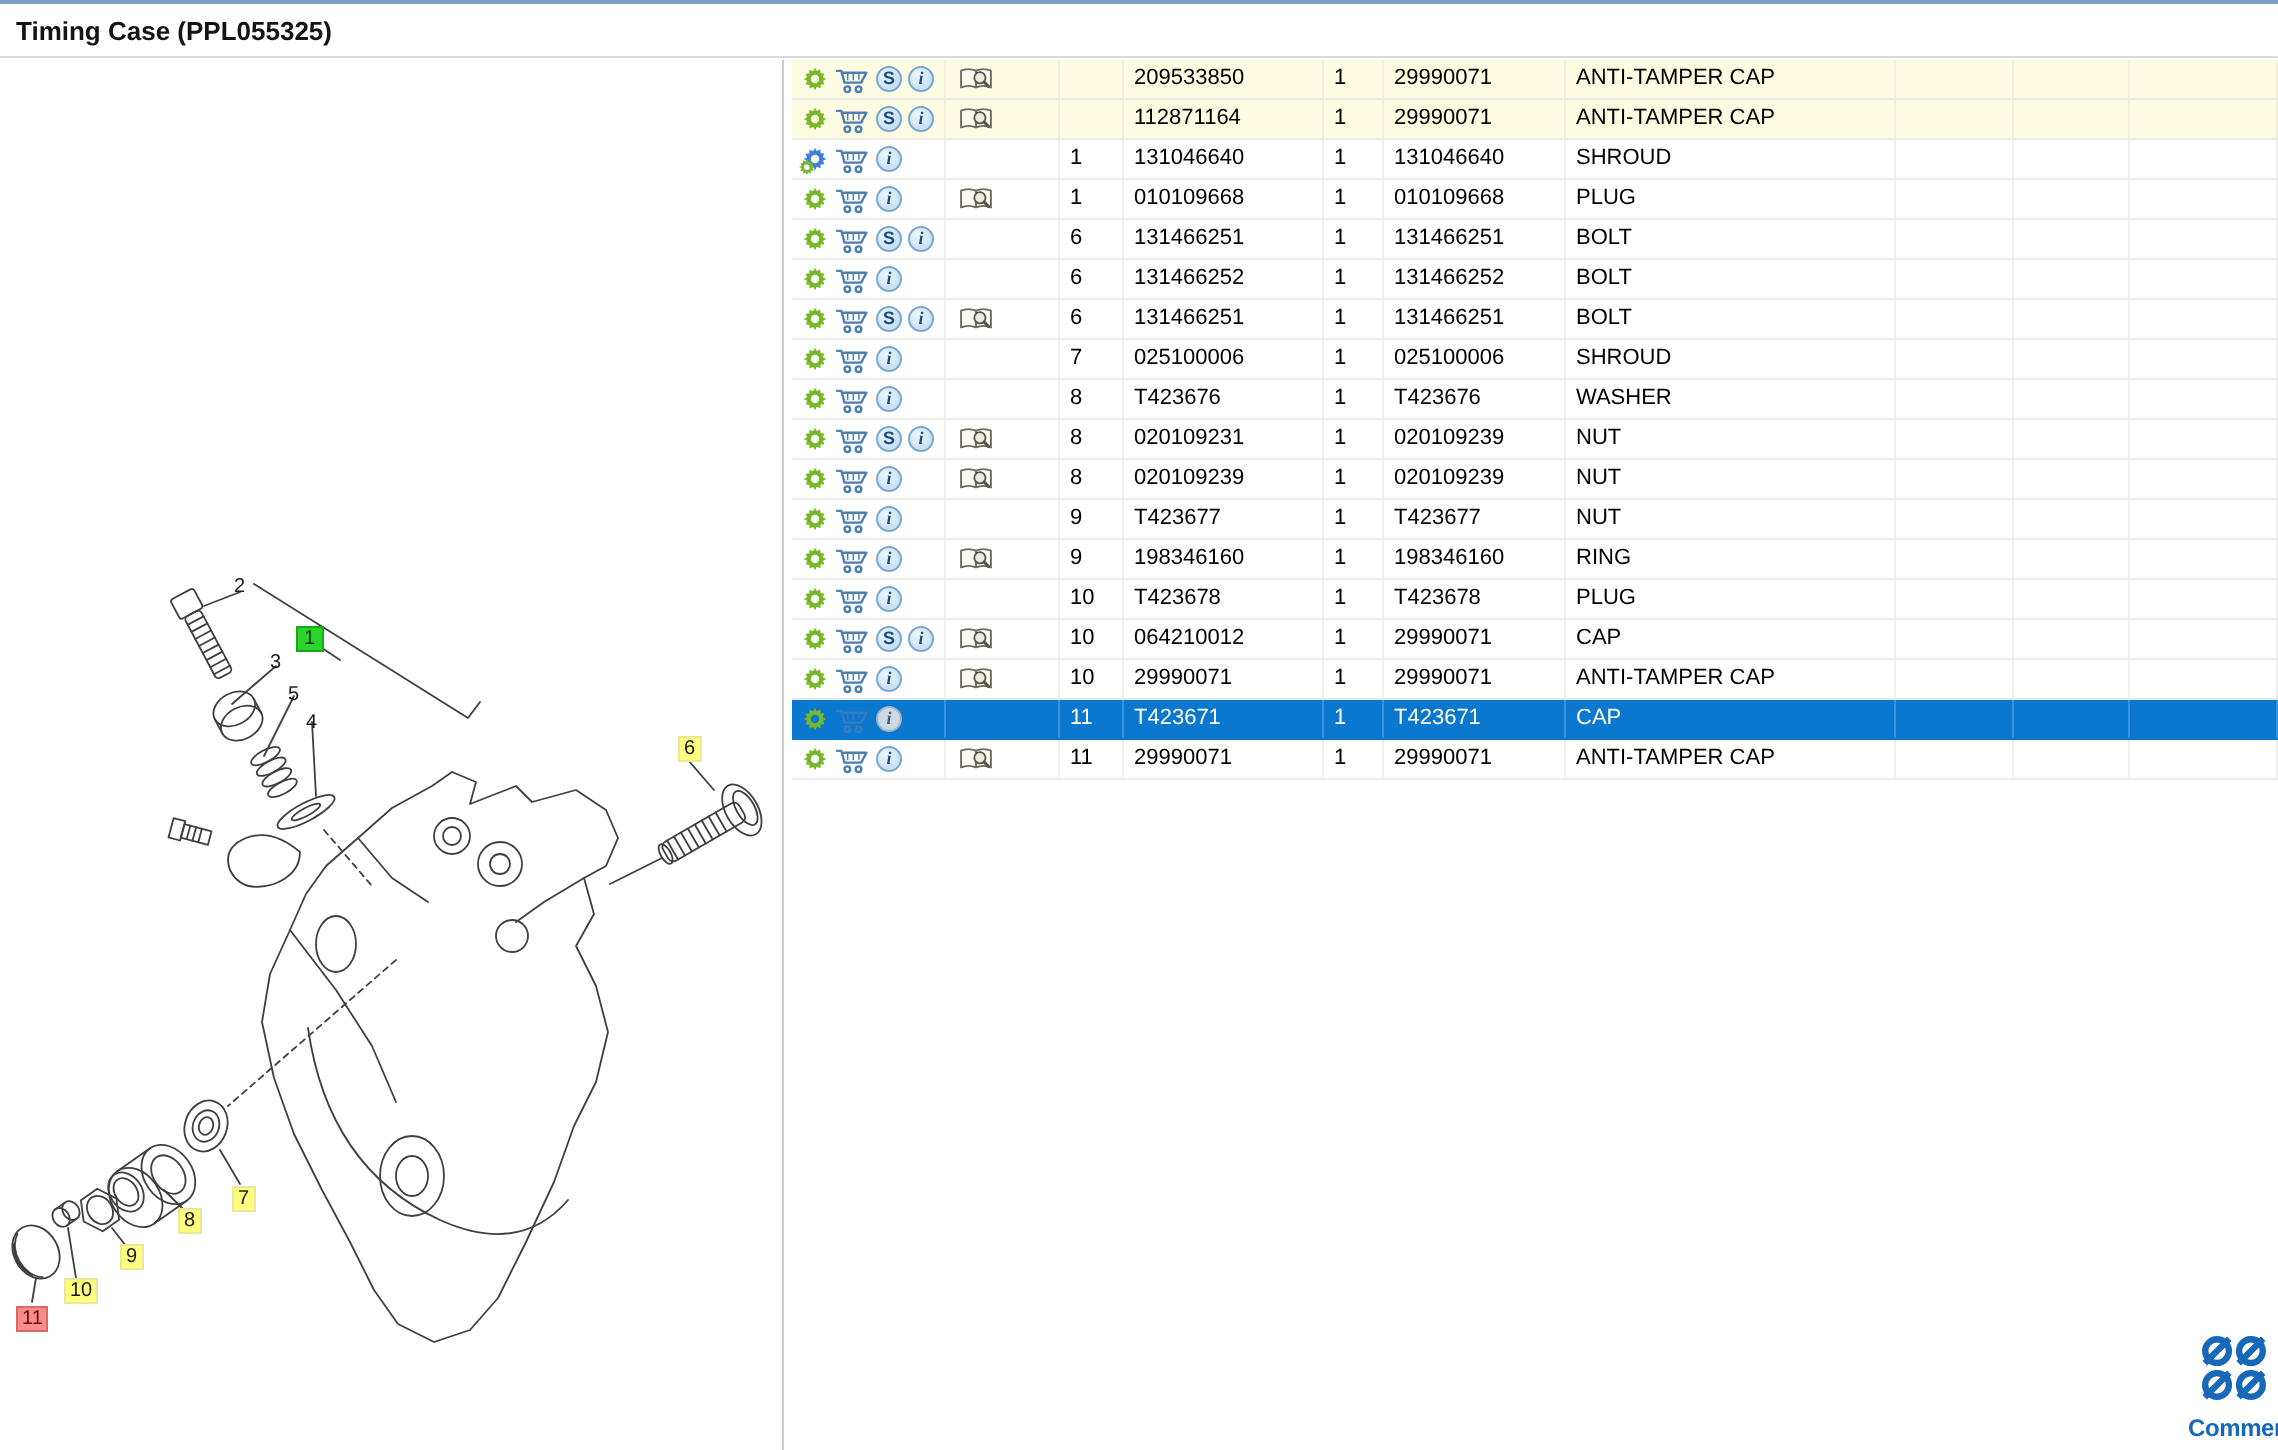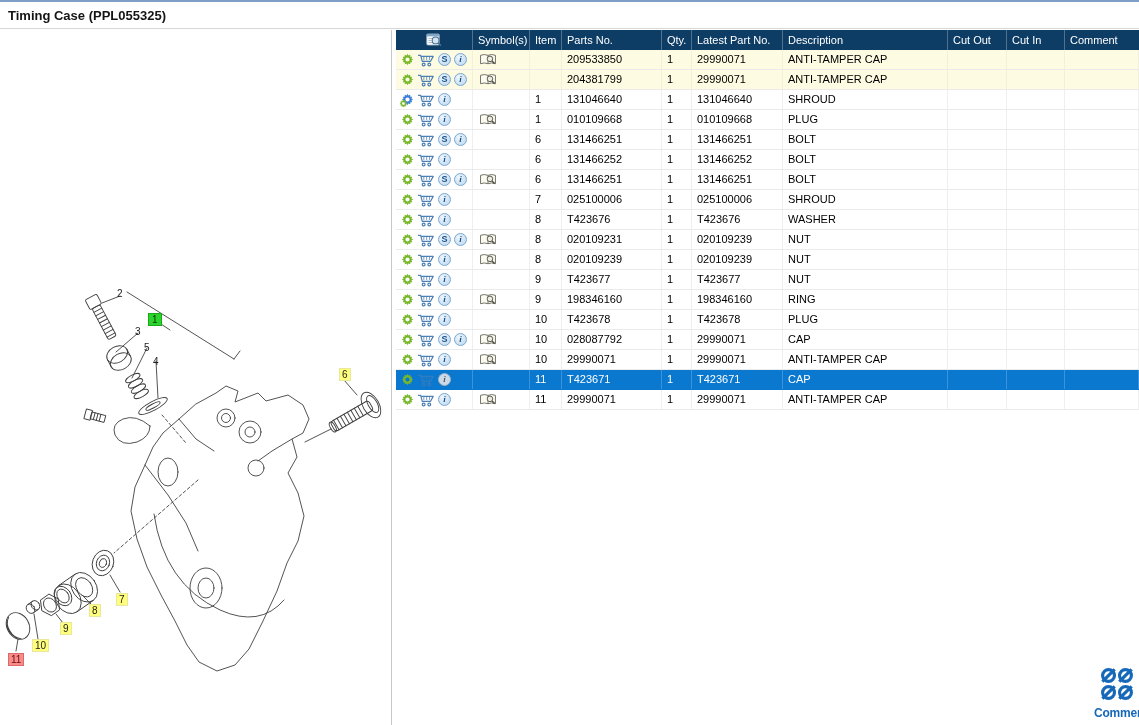--- a/index.html
+++ b/index.html
@@ -254,36 +254,20 @@
         <span class="callout yellow" style="left: 116px; top: 591px;">7</span>
         <span class="callout yellow" style="left: 89px; top: 602px;">8</span>
         <span class="callout yellow" style="left: 60px; top: 620px;">9</span>
         <span class="callout yellow" style="left: 32px; top: 637px;">10</span>
         <span class="callout red" style="left: 8px; top: 651px;">11</span>
       </div>
   </div>
   <div id="divider"></div>
 
   <div id="table">
-    <div class="thead">
-      <div class="hc c0">
-        <svg width="17" height="14">
-            <use href="#sym-winsearch"></use>
-          </svg>
-      </div>
-      <div class="hc c1">Symbol(s)</div>
-      <div class="hc c2">Item</div>
-      <div class="hc c3">Parts No.</div>
-      <div class="hc c4">Qty.</div>
-      <div class="hc c5">Latest Part No.</div>
-      <div class="hc c6">Description</div>
-      <div class="hc c7">Cut Out</div>
-      <div class="hc c8">Cut In</div>
-      <div class="hc c9">Comment</div>
-    </div>
     <div id="tbody">
         <div class="trow cream">
     <div class="cell c0">
       <span class="ic ic-gear">
         <svg class="main" width="13" height="13" viewBox="0 0 16 16">
                 <use href="#sym-gear"></use>
               </svg>
 
       </span>
       <span class="ic ic-cart">
@@ -327,21 +311,21 @@
       <span class="ic ic-info badge">i</span>
     </div>
     <div class="cell c1">
       <span class="ic ic-book">
         <svg width="18" height="14" viewBox="0 0 19 15">
                 <use href="#sym-book"></use>
               </svg>
       </span>
     </div>
     <div class="cell c2"></div>
-    <div class="cell c3">204381799</div>
+    <div class="cell c3">112871164</div>
     <div class="cell c4">1</div>
     <div class="cell c5">29990071</div>
     <div class="cell c6">ANTI-TAMPER CAP</div>
     <div class="cell c7"></div>
     <div class="cell c8"></div>
     <div class="cell c9"></div>
   </div>
         <div class="trow">
     <div class="cell c0">
       <span class="ic ic-gear double">
@@ -717,21 +701,21 @@
       <span class="ic ic-info badge">i</span>
     </div>
     <div class="cell c1">
       <span class="ic ic-book">
         <svg width="18" height="14" viewBox="0 0 19 15">
                 <use href="#sym-book"></use>
               </svg>
       </span>
     </div>
     <div class="cell c2">10</div>
-    <div class="cell c3">028087792</div>
+    <div class="cell c3">064210012</div>
     <div class="cell c4">1</div>
     <div class="cell c5">29990071</div>
     <div class="cell c6">CAP</div>
     <div class="cell c7"></div>
     <div class="cell c8"></div>
     <div class="cell c9"></div>
   </div>
         <div class="trow">
     <div class="cell c0">
       <span class="ic ic-gear">

